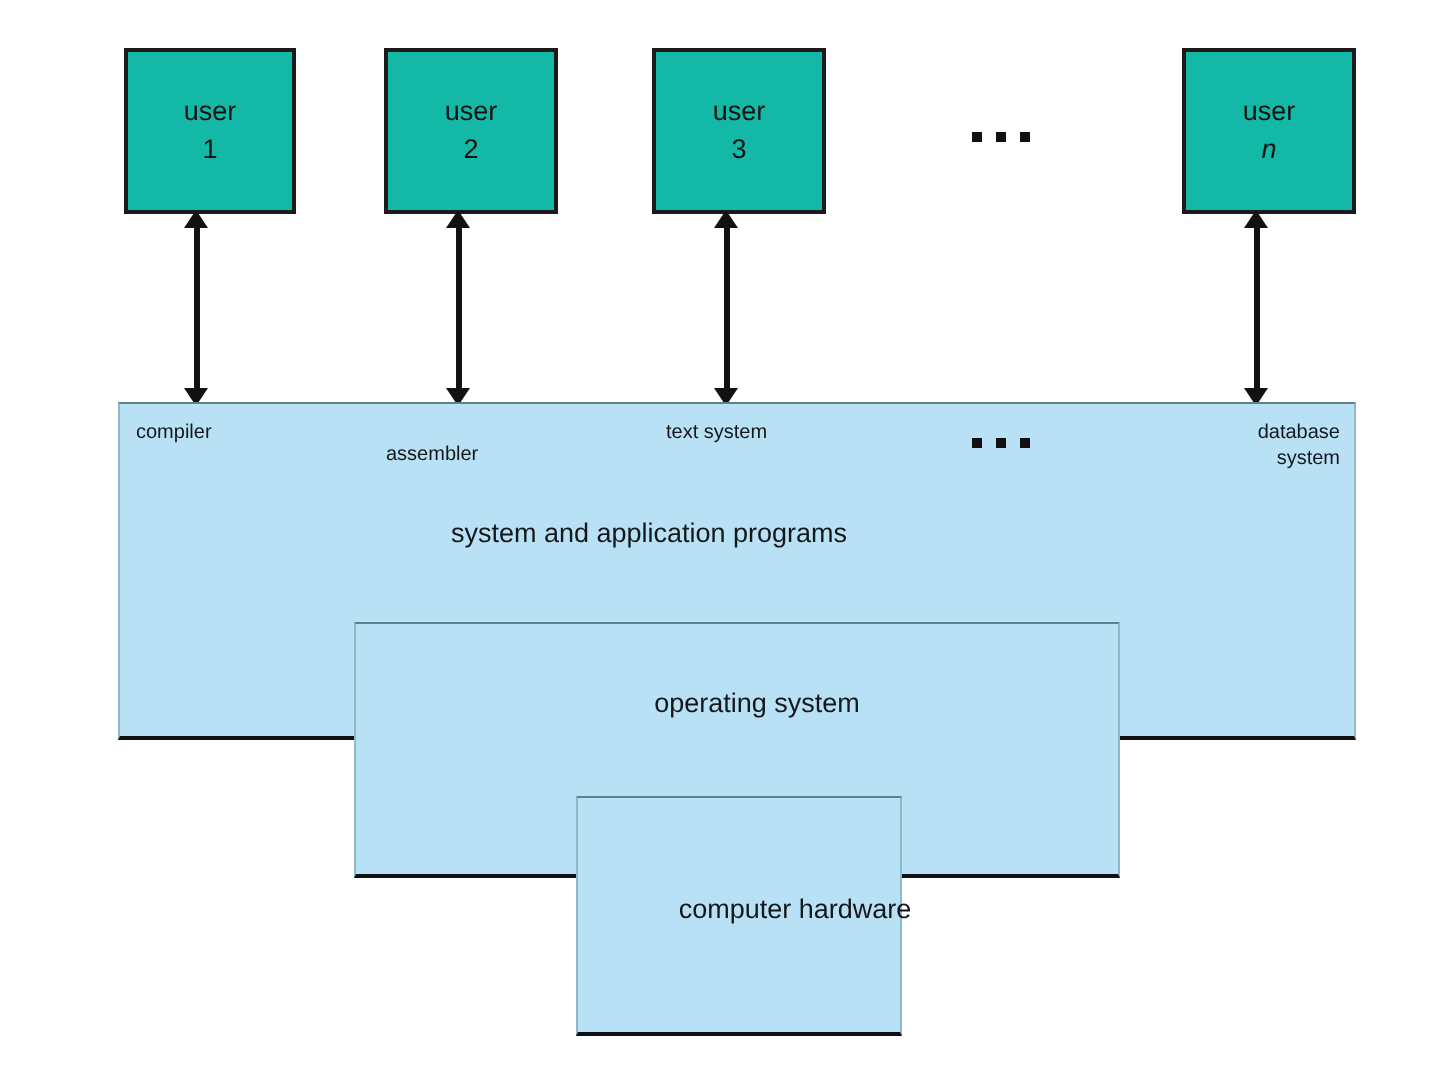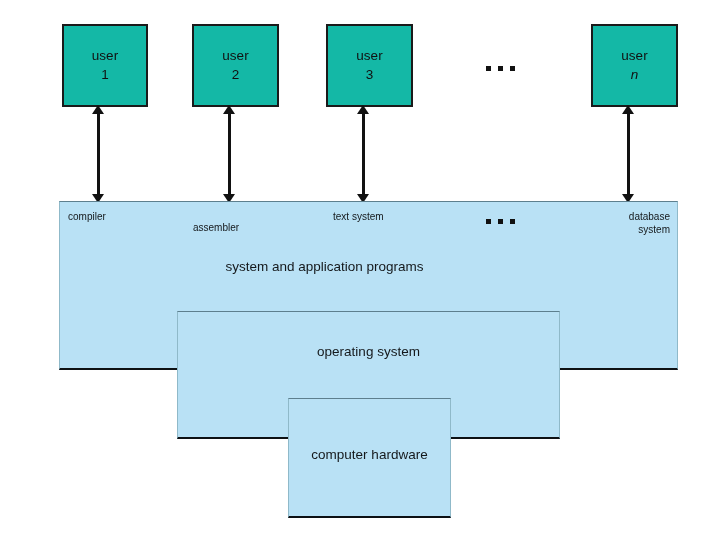--- a/index.html
+++ b/index.html
@@ -162,22 +162,22 @@
     <span class="head up"></span>
     <span class="shaft"></span>
     <span class="head down"></span>
   </div>
 
   <div class="layer layer-apps" id="ly0" style="left: 59px; top: 201px; width: 619px; height: 169px;"></div>
   <div class="layer layer-os" id="ly1" style="left: 177px; top: 311px; width: 383px; height: 128px;"></div>
   <div class="layer layer-hw" id="ly2" style="left: 288px; top: 398px; width: 163px; height: 120px;"></div>
 
   <div class="layer-title" id="lt0" style="z-index: 5; left: 59px; top: 259px; width: 531px; right: auto;">system and application programs</div>
-  <div class="layer-title" id="lt1" style="z-index: 5; left: 177px; top: 344px; width: 383px; right: auto;">operating system</div>
-  <div class="layer-title" id="lt2" style="z-index: 5; left: 288px; top: 447px; width: 163px; right: auto;">computer hardware</div>
+  <div class="layer-title" id="lt1" style="z-index: 5; left: 177px; top: 344px; width: 383px; right: auto; padding-left: 10px;">operating system</div>
+  <div class="layer-title" id="lt2" style="z-index: 5; left: 288px; top: 447px; width: 163px; right: auto; padding-left: 28px;">computer hardware</div>
 
   <div class="app-label" id="al0" style="top: 211px; left: 68px;">compiler</div>
   <div class="app-label" id="al1" style="top: 211px; left: 193px; margin-top: 11px;">assembler</div>
   <div class="app-label" id="al2" style="top: 211px; left: 333px;">text system</div>
   <div class="app-label right-align" id="al3" style="top: 211px; left: 560px; width: 110px;">database
 system</div>
 
   <div class="dots" id="dots-apps" style="left: 486px; top: 219px;">
     <span class="dot"></span>
     <span class="dot"></span>

